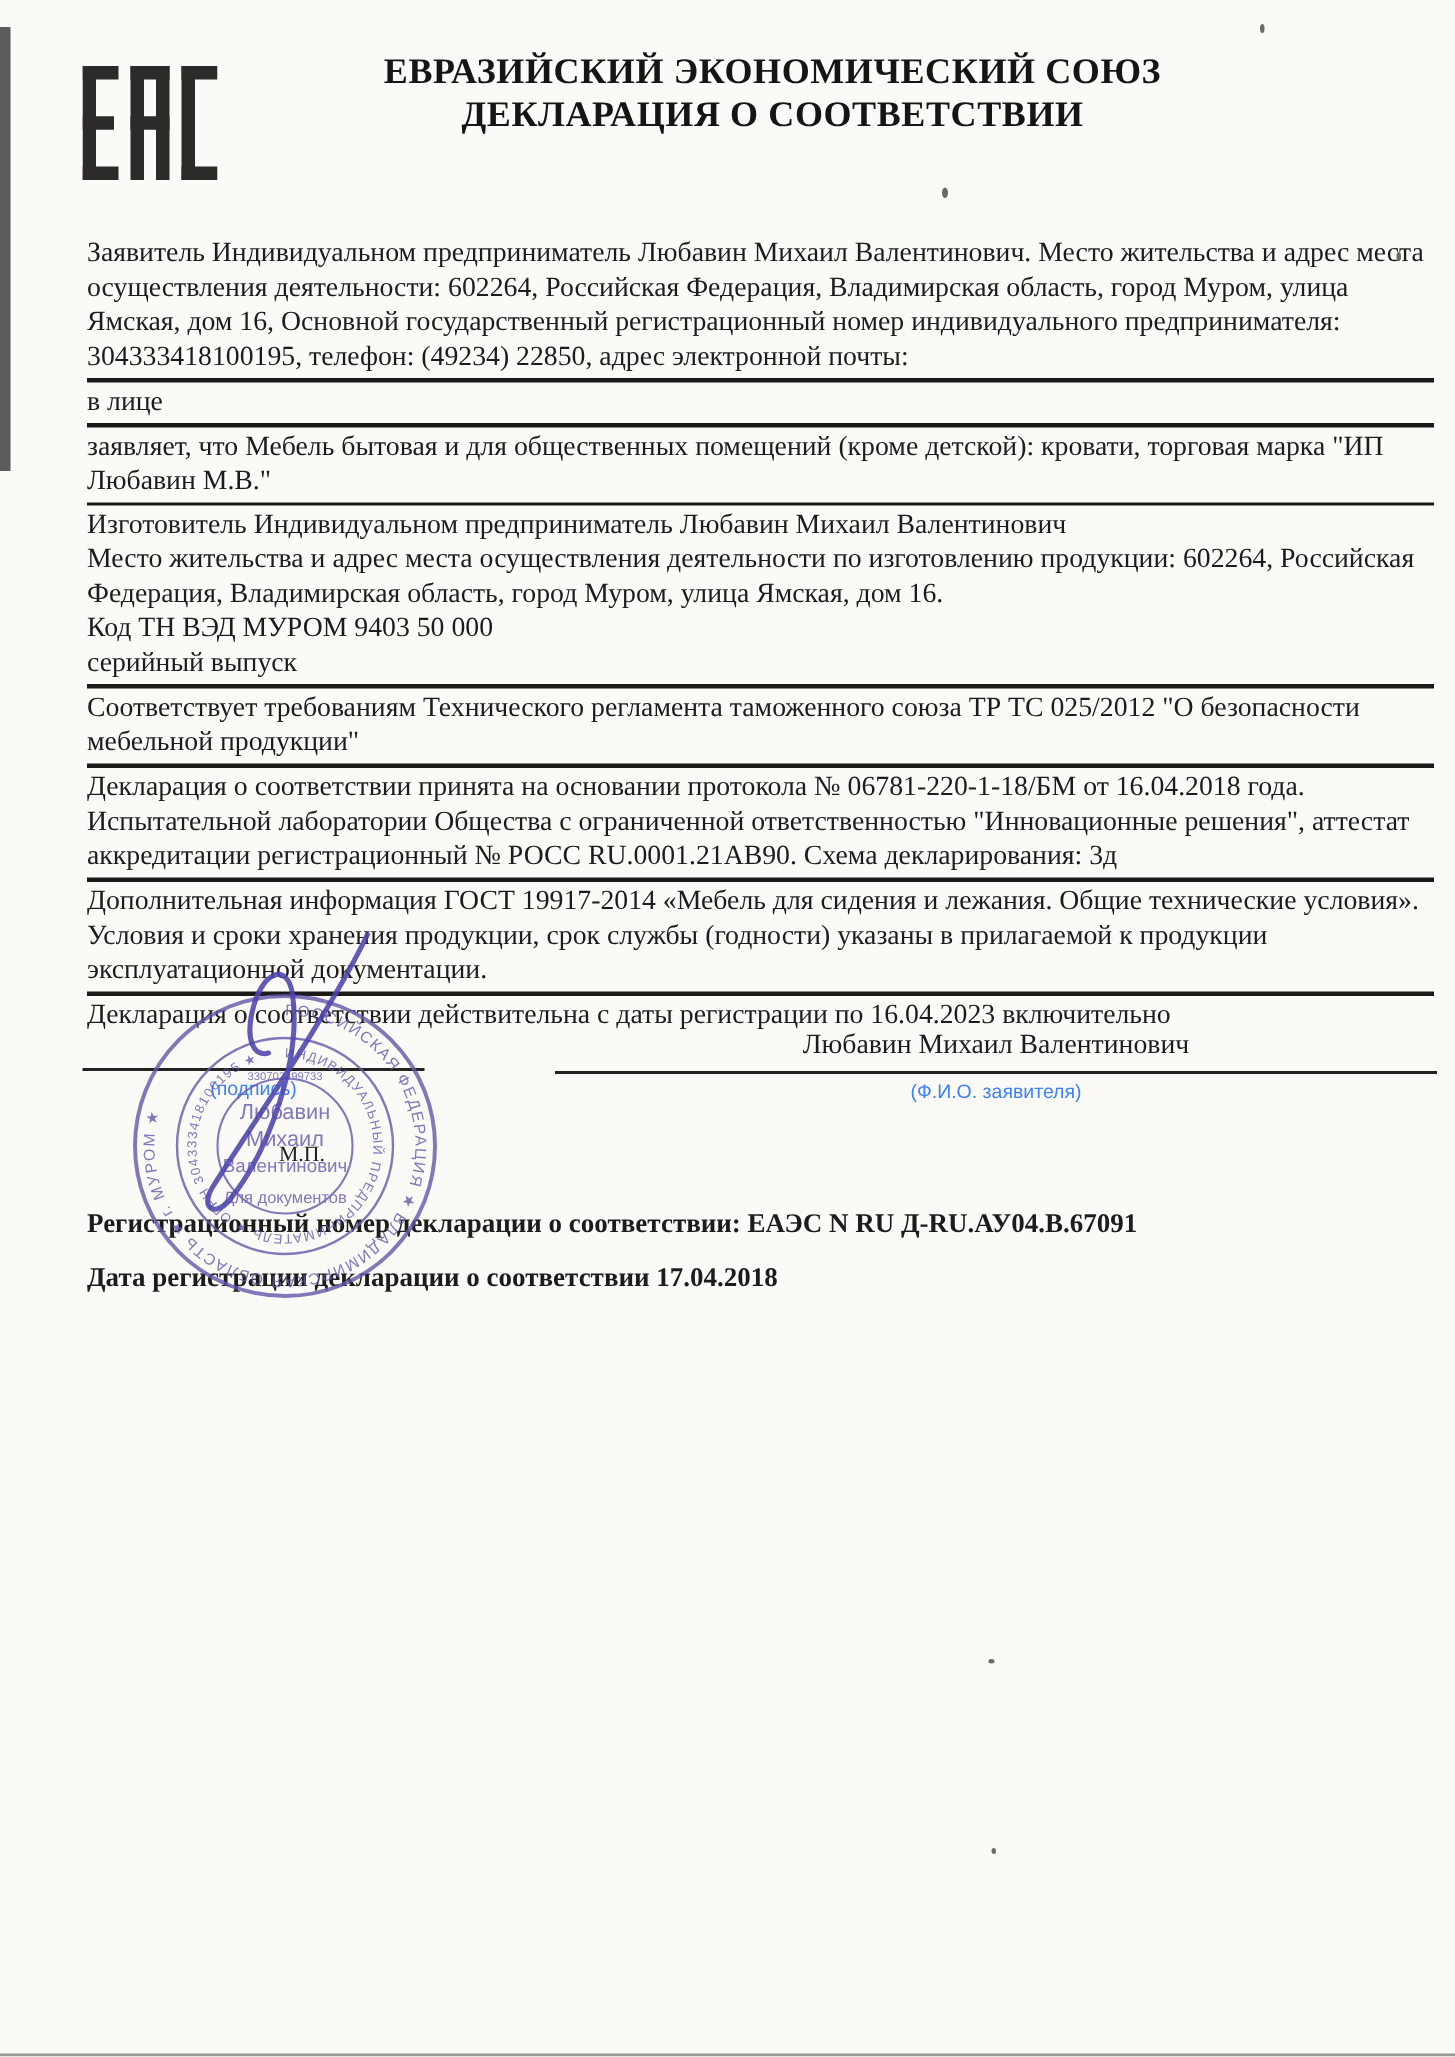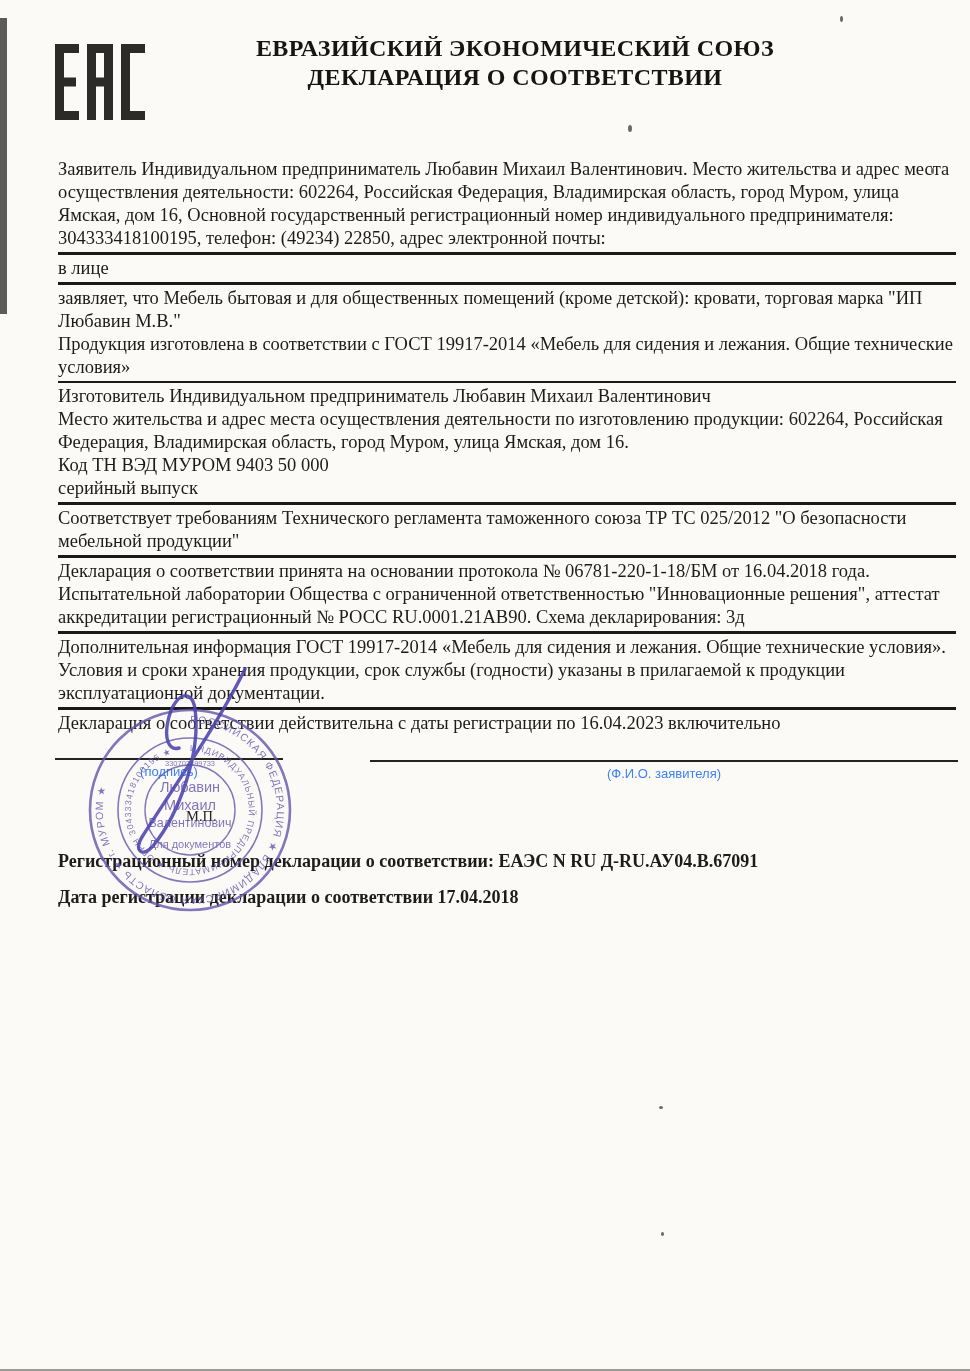--- a/index.html
+++ b/index.html
@@ -107,23 +107,20 @@
 
     <p class="para">
       <b>в лице</b>
     </p>
     <div class="rule"></div>
 
     <p class="para">
       <b>заявляет, что</b>
       <span>Мебель бытовая и для общественных помещений (кроме детской): кровати, торговая марка "ИП Любавин М.В."</span>
     </p>
-    <p class="para">
-      <span>Продукция изготовлена в соответствии с ГОСТ 19917-2014 «Мебель для сидения и лежания. Общие технические условия»</span>
-    </p>
     <div class="rule thin"></div>
 
     <p class="para">
       <b>Изготовитель</b>
       <span>Индивидуальном предприниматель Любавин Михаил Валентинович</span>
     </p>
     <p class="para">
       <span>Место жительства и адрес места осуществления деятельности по изготовлению продукции: 602264, Российская Федерация, Владимирская область, город Муром, улица Ямская, дом 16.</span>
     </p>
     <p class="para">
@@ -155,20 +152,21 @@
 
     <p class="para bold">
       <span>Декларация о соответствии действительна с даты регистрации по 16.04.2023 включительно</span>
     </p>
 
     <section class="sig">
       <div class="sig-line line-left"></div>
       <div class="cap cap-podpis">(подпись)</div>
       <div class="mp">М.П.</div>
 
+      <div class="fio-name">Любавин Михаил Валентинович</div>
       <div class="sig-line line-right"></div>
       <div class="cap cap-fio">(Ф.И.О. заявителя)</div>
 
       <svg class="stamp-svg" width="260" height="260" viewBox="0 0 260 260" role="img">
         <defs>
           <path id="ringOuter" d="M 130,43 A 87,87 0 1 1 129.9,43"></path>
           <path id="ringInner" d="M 130,71 A 59,59 0 1 1 129.9,71"></path>
         </defs>
         <g stroke="#6557ab" fill="none">
           <circle cx="130" cy="130" r="100" stroke-width="2.6"></circle>

